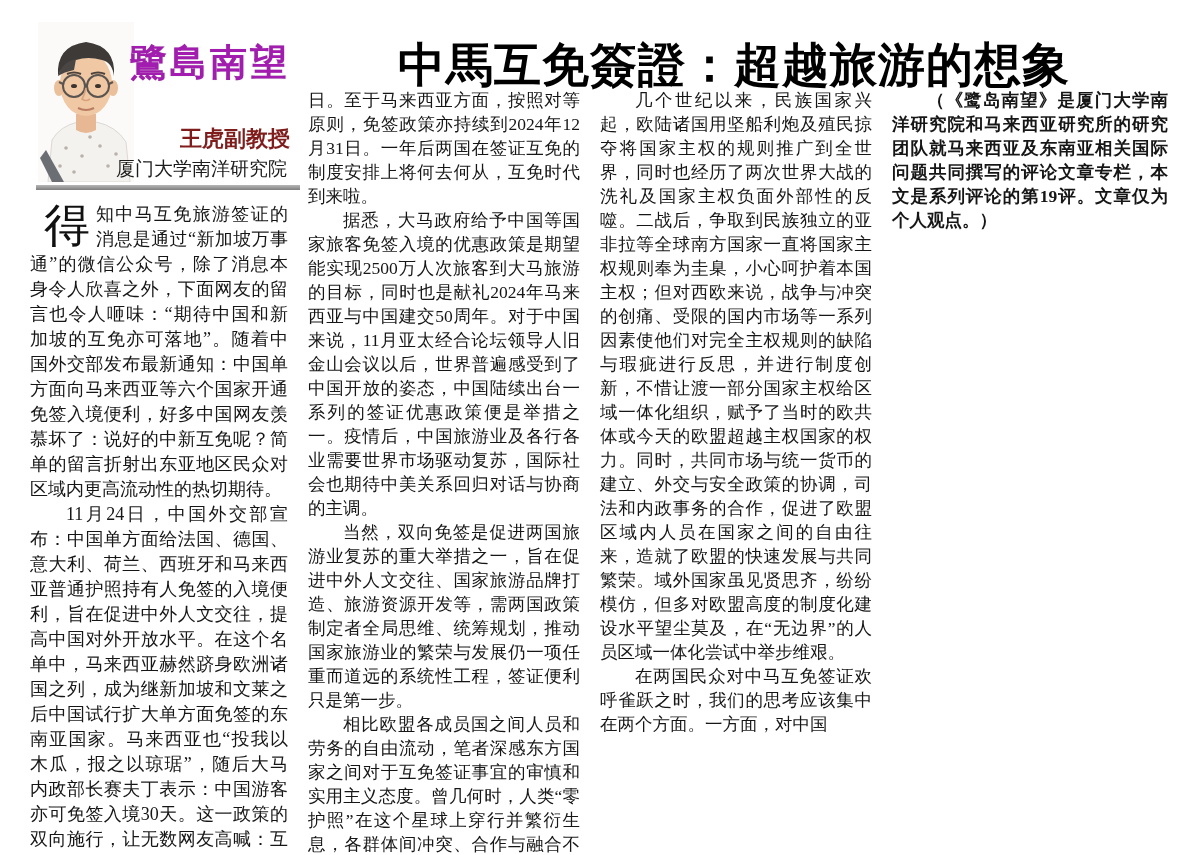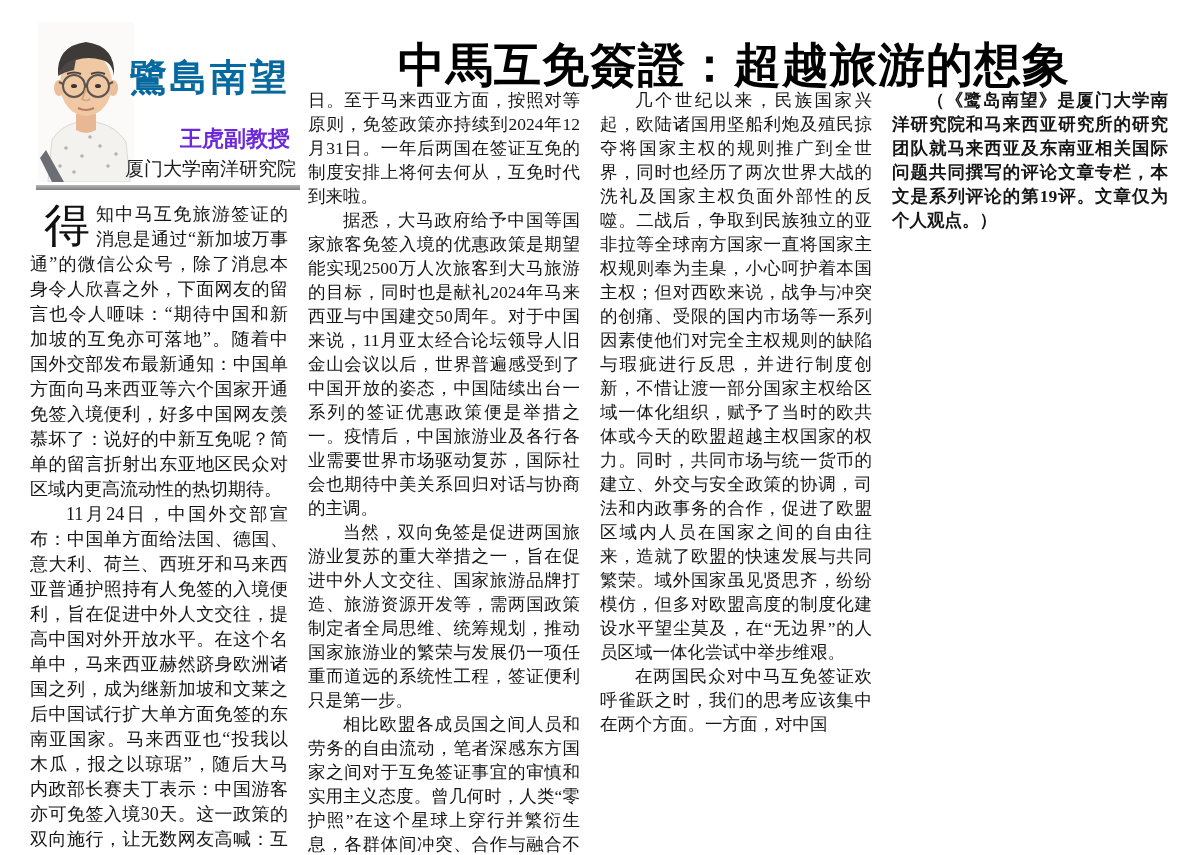--- a/index.html
+++ b/index.html
@@ -8,34 +8,34 @@
     width:1179px; height:855px; position:relative; overflow:hidden;
     font-family:"Liberation Serif","DejaVu Serif",serif;
     color:#151515;
   }
   .page { position:absolute; inset:0; background:#ffffff; }
 
   
   .masthead { position:absolute; left:36px; top:18px; width:264px; height:172px; }
   .portrait { position:absolute; left:2px; top:4px; width:96px; height:160px; overflow:hidden; }
   .logo {
-    position:absolute; left:94px; top:35px; white-space:nowrap;
+    position:absolute; left:94px; top:20px; white-space:nowrap;
     font-family:Liberation Sans, sans-serif;
-    font-size:37px; font-weight:600; letter-spacing:3px; color:#0369a1;
+    font-size:37px; font-weight:600; letter-spacing:3px; color:#a21caf;
     text-shadow:0 0 1px #bdbdbd;
   }
   .author {
     position:absolute; left:144px; top:106px; white-space:nowrap;
     font-family:"Liberation Sans","DejaVu Sans",sans-serif;
-    font-size:22px; font-weight:700; color:#6d28d9;
+    font-size:22px; font-weight:700; color:#7f1d1d;
   }
   .affil {
     position:absolute; left:80px; top:138px; white-space:nowrap;
     font-family:"Liberation Sans","DejaVu Sans",sans-serif;
-    font-size:19px; font-weight:500; color:#1c1c1c;margin-left:9px;
+    font-size:19px; font-weight:500; color:#1c1c1c;
   }
   .rule {
     position:absolute; left:0; bottom:0; width:264px; height:5px;
     background:linear-gradient(to bottom,#b7b7b7,#7e7e7e);
   }
 
   
   .headline {
     position:absolute; left:300px; top:22px; width:868px;
     text-align:center; font-size:47px; font-weight:700; letter-spacing:1px;

